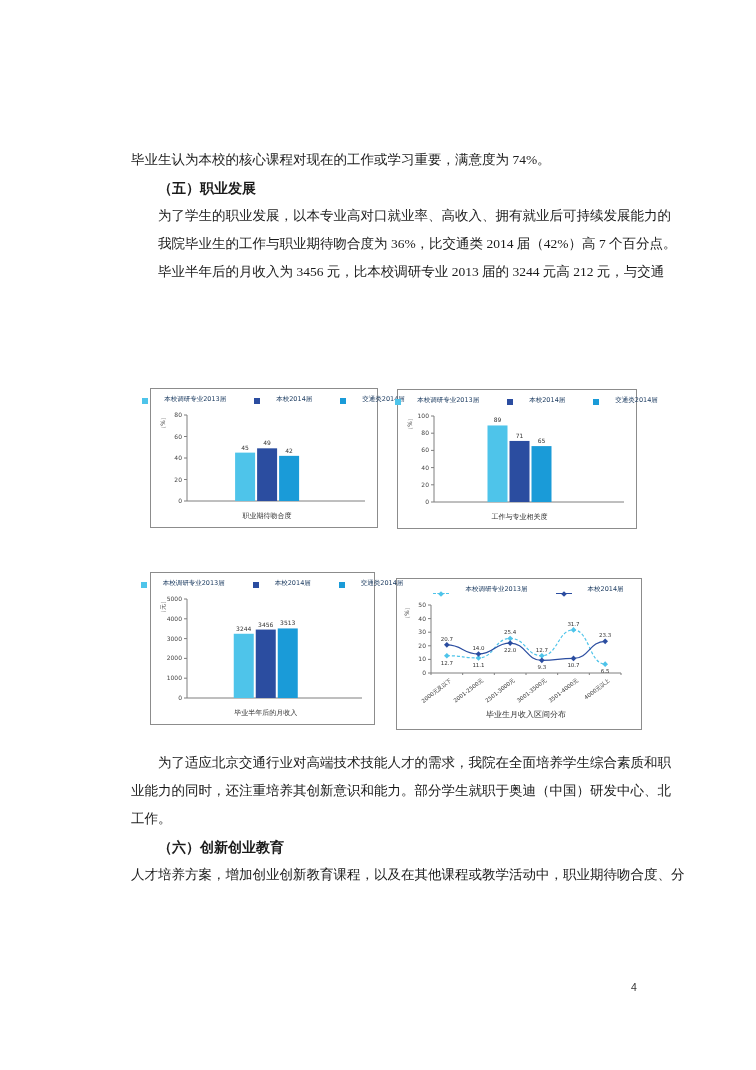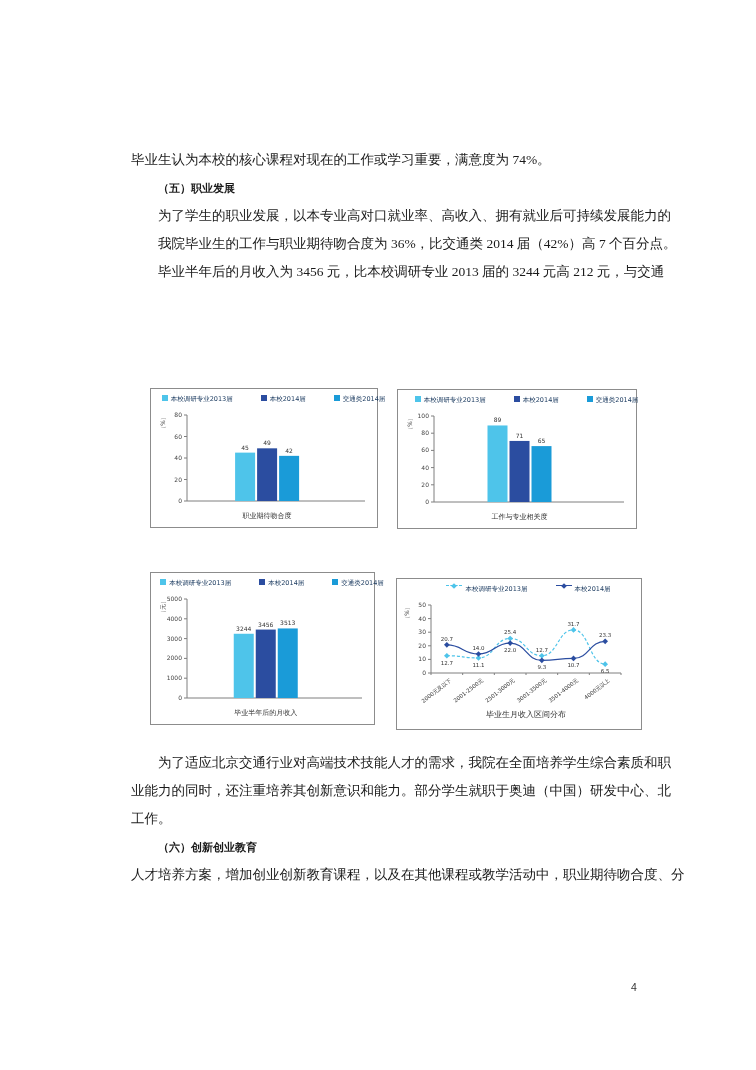--- a/index.html
+++ b/index.html
@@ -1,34 +1,34 @@
 <!DOCTYPE html>
 <html><head>
 <meta charset="utf-8">
 <style>
   html,body{margin:0;padding:0;background:#ffffff;}
   .page{position:relative;width:756px;height:1070px;background:#ffffff;overflow:hidden;
         font-family:"Liberation Serif","DejaVu Serif",serif;color:#1a1a1a;}
   .textblock{position:absolute;left:131px;width:490px;font-size:13.5px;}
   .textblock .line{height:28px;line-height:28px;white-space:nowrap;overflow:visible;}
   .line.indent{padding-left:27px;}
-  .line.heading{font-weight:bold;font-family:"Liberation Sans","DejaVu Sans",sans-serif;font-size:11px;}
+  .line.heading{font-weight:bold;font-family:"Liberation Sans","DejaVu Sans",sans-serif;font-size:14px;}
   #upper-text{top:146px;}
   #lower-text{top:749px;}
 
   .chart{position:absolute;border:1px solid #8c8c8c;background:#ffffff;
          font-family:"DejaVu Sans","Liberation Sans",sans-serif;}
   .chart-1{left:150px;top:388px;width:226px;height:138px;}
   .chart-2{left:397px;top:389px;width:238px;height:138px;}
   .chart-3{left:150px;top:572px;width:223px;height:151px;}
   .chart-4{left:396px;top:578px;width:244px;height:150px;}
 
   .legend{position:absolute;top:6px;left:0;right:0;display:flex;justify-content:center;
           gap:9px;font-size:6.5px;color:#17375d;align-items:center;z-index:2;}
-  .legend-item{display:flex;align-items:flex-start;gap:3px;white-space:nowrap;padding-left:19px;}
+  .legend-item{display:flex;align-items:flex-end;gap:16px;white-space:nowrap;padding-left:19px;}
   .swatch{width:6px;height:6px;display:inline-block;flex:none;}
   .lineswatch{width:16px;height:0;border-top:1px solid;position:relative;display:inline-block;flex:none;}
   .diamond{position:absolute;left:6px;top:-2.5px;width:4px;height:4px;transform:rotate(45deg);display:inline-block;}
 
   .chart svg{position:absolute;left:0;top:0;}
   .chart text{font-family:"DejaVu Sans","Liberation Sans",sans-serif;}
   .chart text.tick{font-size:6px;fill:#444;}
   .chart text.blabel{font-size:6px;fill:#333;}
   .chart text.xlabel{font-size:7px;fill:#333;}
   .chart text.plabel{font-size:5.5px;fill:#333;}

